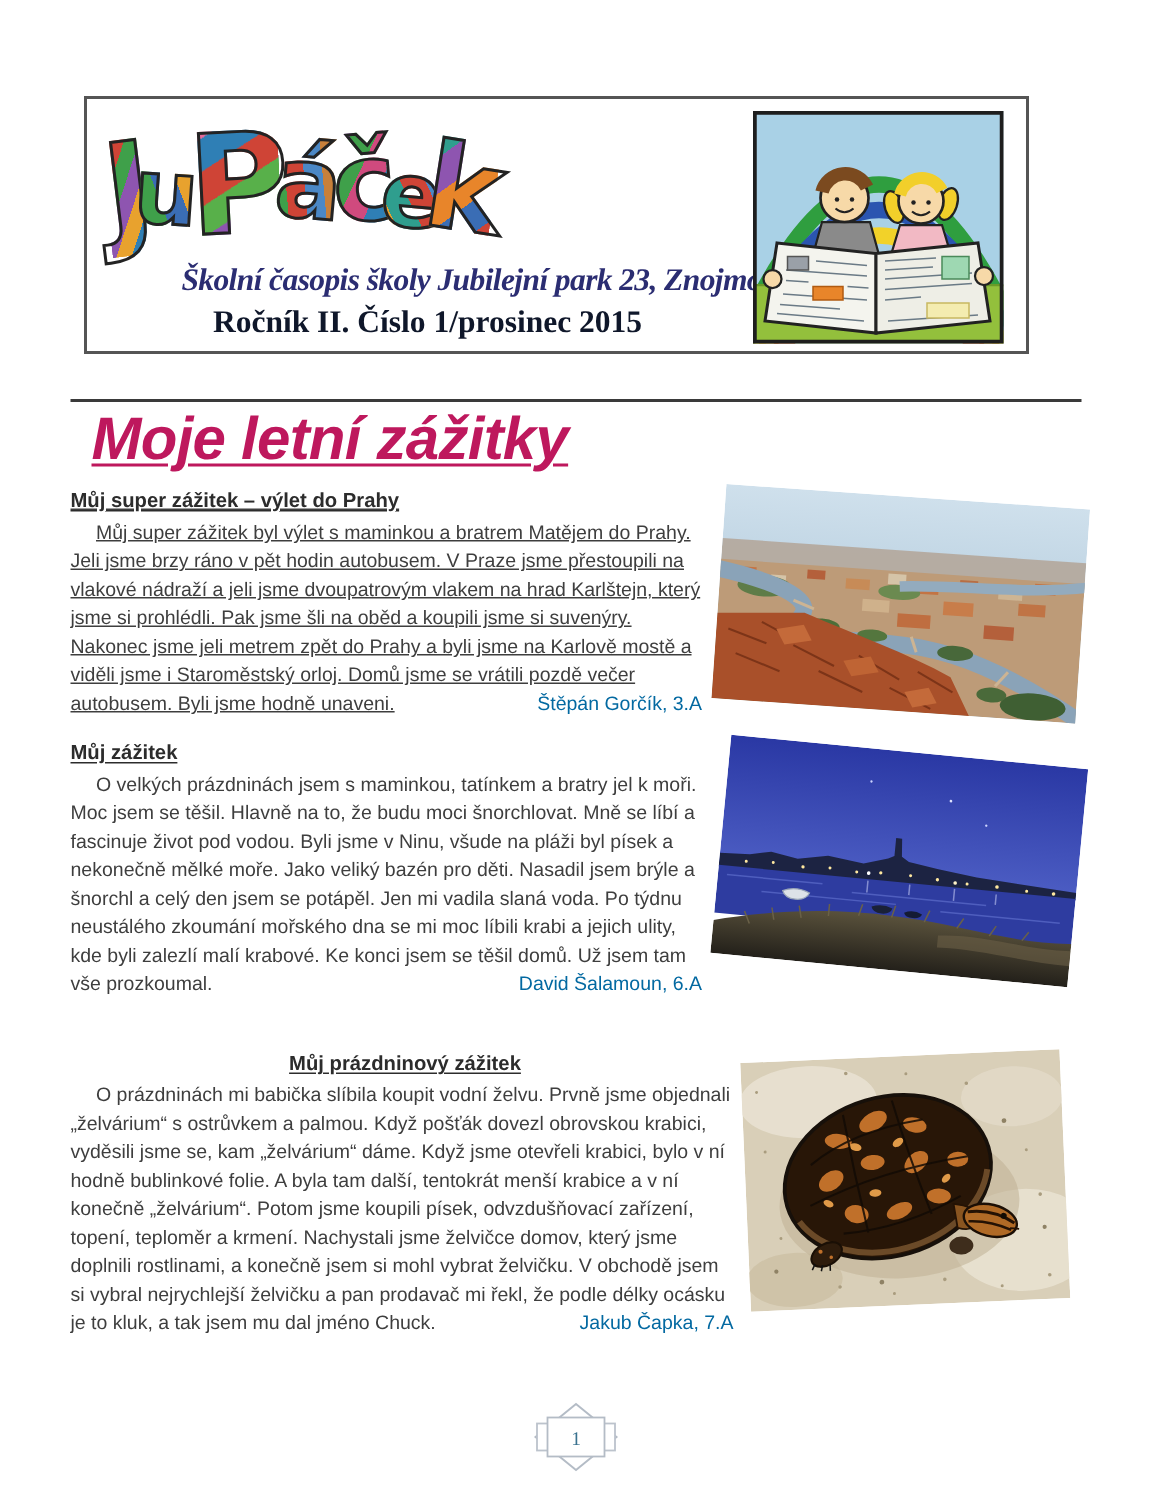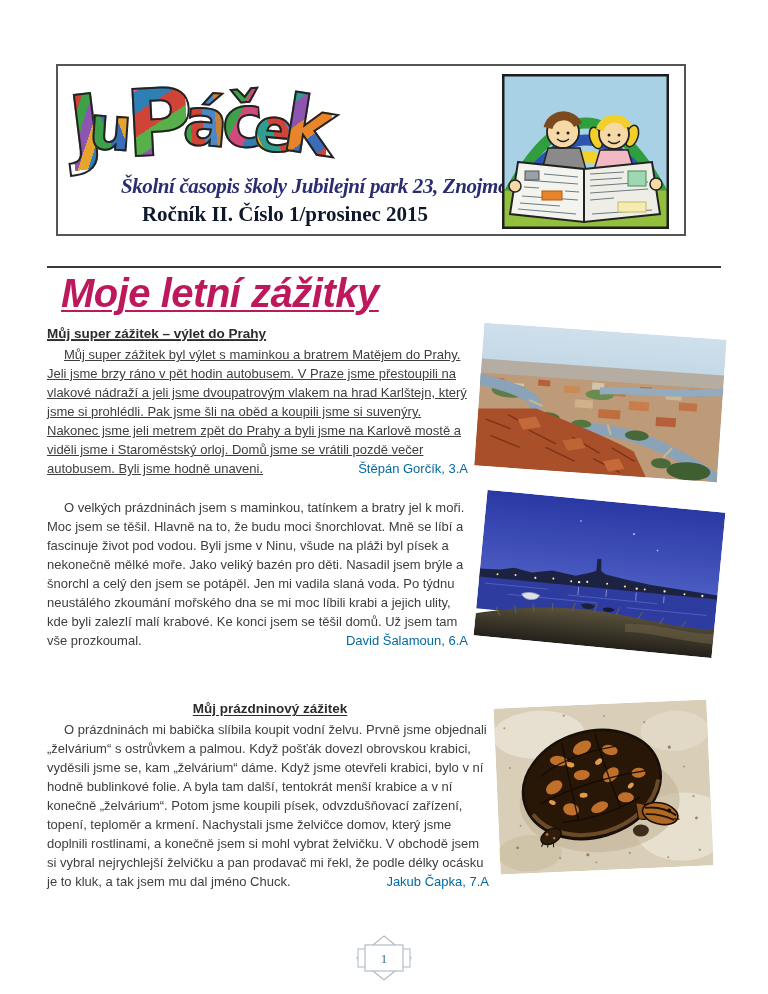--- a/index.html
+++ b/index.html
@@ -154,20 +154,21 @@
   <div id="article-title">Moje letní zážitky</div>
 
   <div class="section" id="section-1">
     <div class="section-heading">Můj super zážitek – výlet do Prahy</div>
     <div class="section-body"><span>Můj super zážitek byl výlet s maminkou a bratrem Matějem do Prahy. Jeli jsme brzy ráno v pět hodin autobusem. V Praze jsme přestoupili na vlakové nádraží a jeli jsme dvoupatrovým vlakem na hrad Karlštejn, který jsme si prohlédli. Pak jsme šli na oběd a koupili jsme si suvenýry. Nakonec jsme jeli metrem zpět do Prahy a byli jsme na Karlově mostě a viděli jsme i Staroměstský orloj. Domů jsme se vrátili pozdě večer autobusem. Byli jsme hodně unaveni.</span>
       <span class="section-author">Štěpán Gorčík, 3.A</span>
     </div>
   </div>
 
   <div class="section" id="section-2">
+    <div class="section-heading">Můj zážitek</div>
     <div class="section-body"><span>O velkých prázdninách jsem s maminkou, tatínkem a bratry jel k moři. Moc jsem se těšil. Hlavně na to, že budu moci šnorchlovat. Mně se líbí a fascinuje život pod vodou. Byli jsme v Ninu, všude na pláži byl písek a nekonečně mělké moře. Jako veliký bazén pro děti. Nasadil jsem brýle a šnorchl a celý den jsem se potápěl. Jen mi vadila slaná voda. Po týdnu neustálého zkoumání mořského dna se mi moc líbili krabi a jejich ulity, kde byli zalezlí malí krabové. Ke konci jsem se těšil domů. Už jsem tam vše prozkoumal.</span>
       <span class="section-author">David Šalamoun, 6.A</span>
     </div>
   </div>
 
   <div class="section" id="section-3">
     <div class="section-heading">Můj prázdninový zážitek</div>
     <div class="section-body"><span>O prázdninách mi babička slíbila koupit vodní želvu. Prvně jsme objednali „želvárium“ s ostrůvkem a palmou. Když pošťák dovezl obrovskou krabici, vyděsili jsme se, kam „želvárium“ dáme. Když jsme otevřeli krabici, bylo v ní hodně bublinkové folie. A byla tam další, tentokrát menší krabice a v ní konečně „želvárium“. Potom jsme koupili písek, odvzdušňovací zařízení, topení, teploměr a krmení. Nachystali jsme želvičce domov, který jsme doplnili rostlinami, a konečně jsem si mohl vybrat želvičku. V obchodě jsem si vybral nejrychlejší želvičku a pan prodavač mi řekl, že podle délky ocásku je to kluk, a tak jsem mu dal jméno Chuck.</span>
       <span class="section-author">Jakub Čapka, 7.A</span>
     </div>

